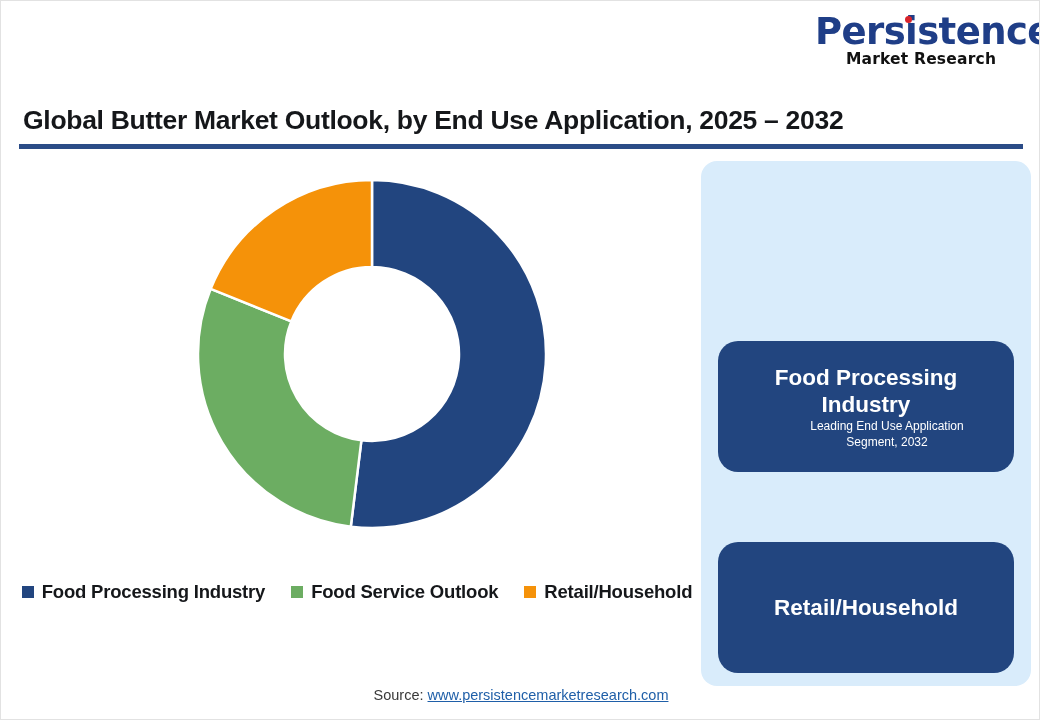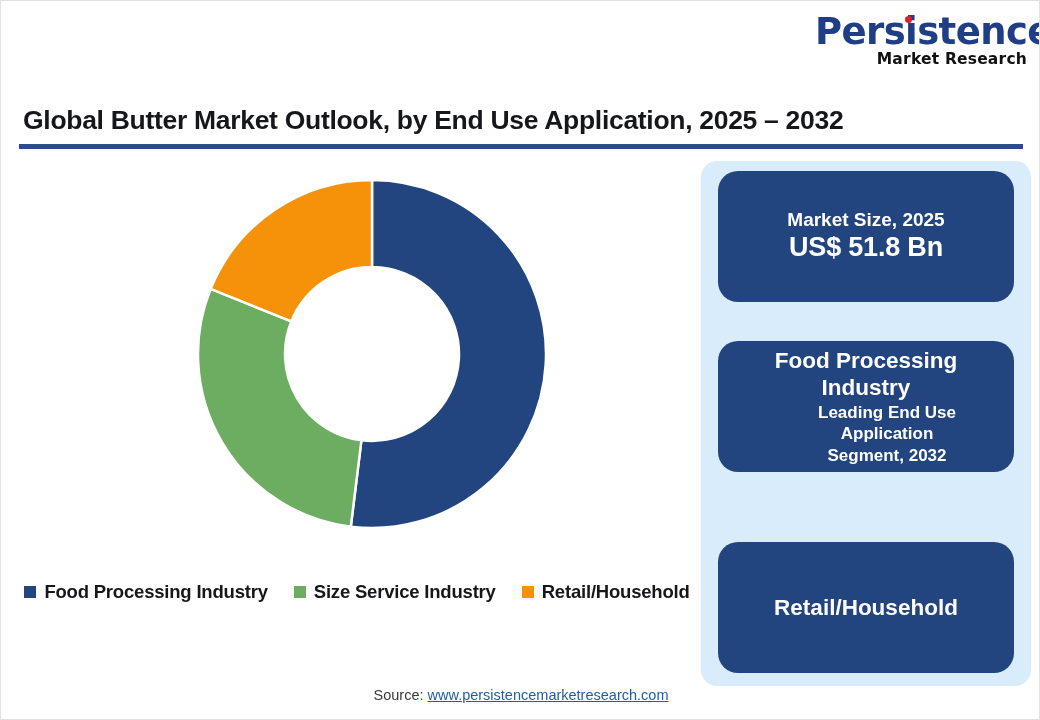--- a/index.html
+++ b/index.html
@@ -48,20 +48,21 @@
     top: 3px;
     left: 90px;
   }
   #logo-sub {
     font-size: 15.5px;
     font-weight: bold;
     color: #111111;
     letter-spacing: 0.2px;
     margin-top: 2px;
     font-family: "DejaVu Sans", sans-serif;
+    text-align: center;
   }
 
   
   #title {
     position: absolute;
     left: 22px;
     top: 104px;
     font-size: 26.5px;
     font-weight: bold;
     color: #15171A;
@@ -159,22 +160,22 @@
     font-weight: bold;
     line-height: 1.22;
     letter-spacing: -0.2px;
   }
   .card-headline {
     font-size: 22.5px;
     font-weight: bold;
     line-height: 1.2;
   }
   .card-sub {
-    font-size: 17px;
-    font-weight: bold;
+    font-size: 12px;
+    font-weight: normal;
     line-height: 1.25;
     margin-top: 1px;
     padding-left: 42px;
   }
 
   
   #source {
     position: absolute;
     left: 0;
     top: 686px;
@@ -214,34 +215,30 @@
     </svg>
   </div>
 
   <div id="legend">
       <div class="legend-item">
         <span class="legend-swatch" style="background: rgb(34, 69, 127);"></span>
         <span class="legend-label">Food Processing Industry</span>
       </div>
       <div class="legend-item">
         <span class="legend-swatch" style="background: rgb(108, 173, 98);"></span>
-        <span class="legend-label">Size Service Industry</span>
+        <span class="legend-label">Food Service Outlook</span>
       </div>
       <div class="legend-item">
         <span class="legend-swatch" style="background: rgb(245, 146, 9);"></span>
         <span class="legend-label">Retail/Household</span>
       </div>
     </div>
 
   <div id="side-panel">
 
-    <div class="card" id="card-0">
-      <div class="card-kicker">Market Size, 2025</div>
-      <div class="card-value">US$ 51.8 Bn</div>
-    </div>
 
     <div class="card" id="card-1">
       <div class="card-headline">Food Processing Industry</div>
       <div class="card-sub">Leading End Use Application</div>
       <div class="card-sub">Segment, 2032</div>
     </div>
 
     <div class="card" id="card-2">
       <div class="card-headline">Retail/Household</div>
     </div>

